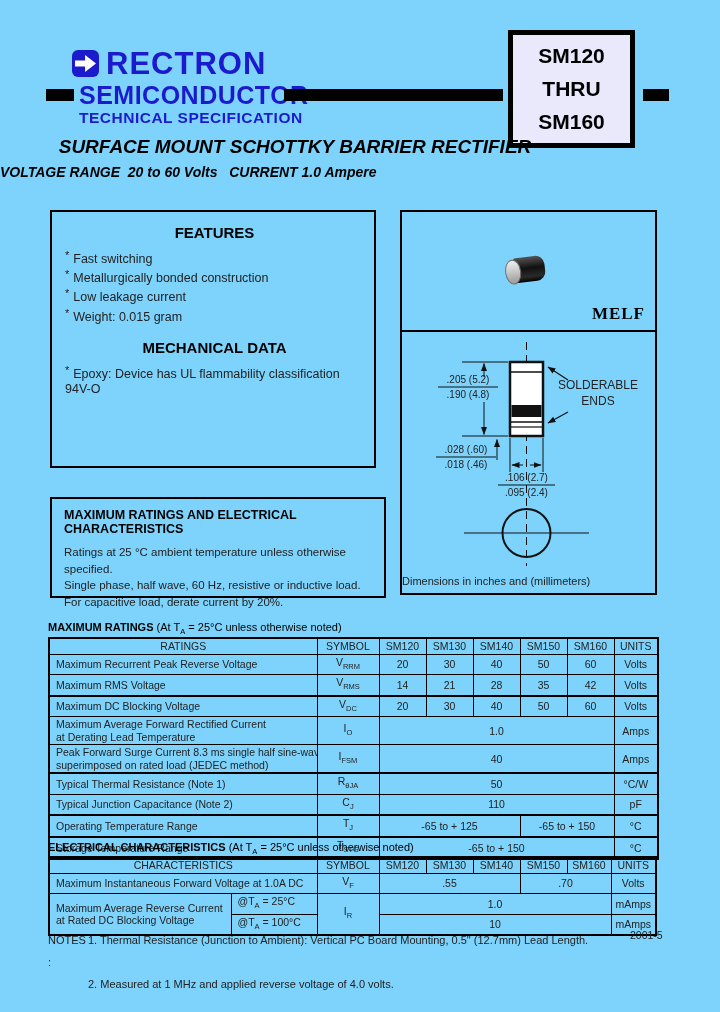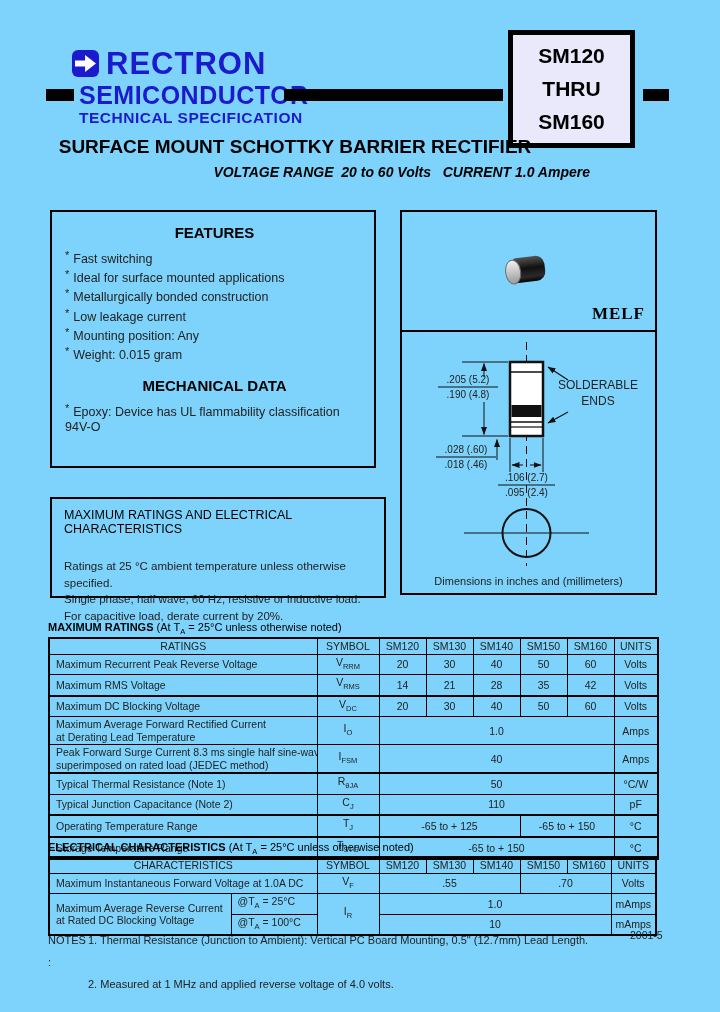--- a/index.html
+++ b/index.html
@@ -16,44 +16,44 @@
   .brand-tag{left:79px;top:109px;font-size:15.5px;font-weight:bold;color:#1b1bcd;letter-spacing:0.5px;}
   .hbar{top:89px;height:12px;background:#000;}
   .hbar.left{left:46px;width:28px;}
   .hbar.mid{left:284px;width:219px;}
   .hbar.right{left:643px;width:26px;}
   .part-box{left:508px;top:30px;width:127px;height:118px;box-sizing:border-box;border:5px solid #000;
       background:#e9e9fb;display:flex;flex-direction:column;justify-content:space-between;
       padding:9px 0;text-align:center;font-size:21px;font-weight:bold;color:#000;}
 
   
-  .page-title{left:0;top:136px;width:590px;text-align:center;font-size:19px;font-weight:bold;color:#000;}
-  .page-subtitle{left:0;top:164px;width:590px;text-align:right;font-size:14px;font-weight:bold;font-style:italic;white-space:pre-wrap;color:#000;}
+  .page-title{left:0;top:136px;width:590px;text-align:center;font-size:19px;font-weight:bold;font-style:italic;color:#000;}
+  .page-subtitle{left:0;top:164px;width:590px;text-align:left;font-size:14px;font-weight:bold;font-style:italic;white-space:pre-wrap;color:#000;}
 
   
   .features-box{left:50px;top:210px;width:326px;height:258px;box-sizing:border-box;border:2px solid #000;padding:12px 10px 0 13px;}
   .sec-heading{font-size:15px;font-weight:bold;margin:0 0 7px 0;color:#000;text-align:center;}
   .feat-line{font-size:12.5px;line-height:15.2px;color:#222;}
   .feat-line .bullet{display:inline-block;vertical-align:4px;font-size:11px;margin-right:4px;}
   .mech-heading{margin-top:14px;}
 
   
   .package-box{left:400px;top:210px;width:257px;height:385px;box-sizing:border-box;border:2px solid #000;}
   .photo-section{position:absolute;left:0;top:0;width:253px;height:118px;border-bottom:2px solid #000;}
   .melf-photo{position:absolute;left:103px;top:44px;width:42px;height:28px;transform:rotate(-7deg);}
   .melf-body{position:absolute;left:9px;top:1px;width:31px;height:25px;background:linear-gradient(180deg,#555 0%,#111 45%,#2a2a2a 80%,#000 100%);border-radius:3px 9px 9px 3px;}
   .melf-cap{position:absolute;left:0;top:2px;width:14px;height:23px;background:linear-gradient(180deg,#f2f2f2,#9a9a9a);border:1px solid #6f6f6f;border-radius:50%;}
   .melf-label{position:absolute;right:10px;bottom:6px;font-family:"Liberation Serif",serif;font-weight:bold;font-size:17px;letter-spacing:1px;color:#000;}
   .pkg-svg{position:absolute;left:0;top:120px;}
   .pkg-svg text{font-family:"Liberation Sans",sans-serif;fill:#222;}
-  .dim-note{position:absolute;left:0;bottom:6px;width:253px;text-align:center;font-size:11px;color:#222;}
+  .dim-note{position:absolute;left:0;bottom:6px;width:253px;text-align:left;font-size:11px;color:#222;}
 
   
   .ratings-box{left:50px;top:497px;width:336px;height:101px;box-sizing:border-box;border:2px solid #000;padding:9px 8px 0 12px;}
-  .ratings-heading{font-size:12.5px;font-weight:normal;margin-bottom:22px;color:#000;}
+  .ratings-heading{font-size:12.5px;font-weight:bold;margin-bottom:8px;color:#000;}
   .ratings-line{font-size:11.5px;line-height:16.5px;color:#222;}
 
   
   .tbl-heading{font-size:11px;color:#000;}
   .tbl-heading b{font-weight:bold;}
   .mr-heading{left:48px;top:621px;}
   .ec-heading{left:48px;top:841px;}
   sub{font-size:7.5px;}
 
   
@@ -92,24 +92,22 @@
     <div>THRU</div>
     <div>SM160</div>
   </div>
 
   <div class="abs page-title">SURFACE MOUNT SCHOTTKY BARRIER RECTIFIER</div>
   <div class="abs page-subtitle">VOLTAGE RANGE  20 to 60 Volts   CURRENT 1.0 Ampere</div>
 
   <div class="abs features-box">
     <div class="sec-heading">FEATURES</div>
     <div class="feat-line"><span class="bullet">*</span><span>Fast switching</span></div>
-    <div class="feat-line"><span class="bullet">*</span><span>Ideal for surface mounted applications</span></div>
     <div class="feat-line"><span class="bullet">*</span><span>Metallurgically bonded construction</span></div>
     <div class="feat-line"><span class="bullet">*</span><span>Low leakage current</span></div>
-    <div class="feat-line"><span class="bullet">*</span><span>Mounting position: Any</span></div>
     <div class="feat-line"><span class="bullet">*</span><span>Weight: 0.015 gram</span></div>
     <div class="sec-heading mech-heading">MECHANICAL DATA</div>
     <div class="feat-line"><span class="bullet">*</span><span>Epoxy: Device has UL flammability classification 94V-O</span></div>
   </div>
 
   <div class="abs package-box">
     <div class="photo-section">
       <div class="melf-photo">
         <div class="melf-body"></div>
         <div class="melf-cap"></div>

